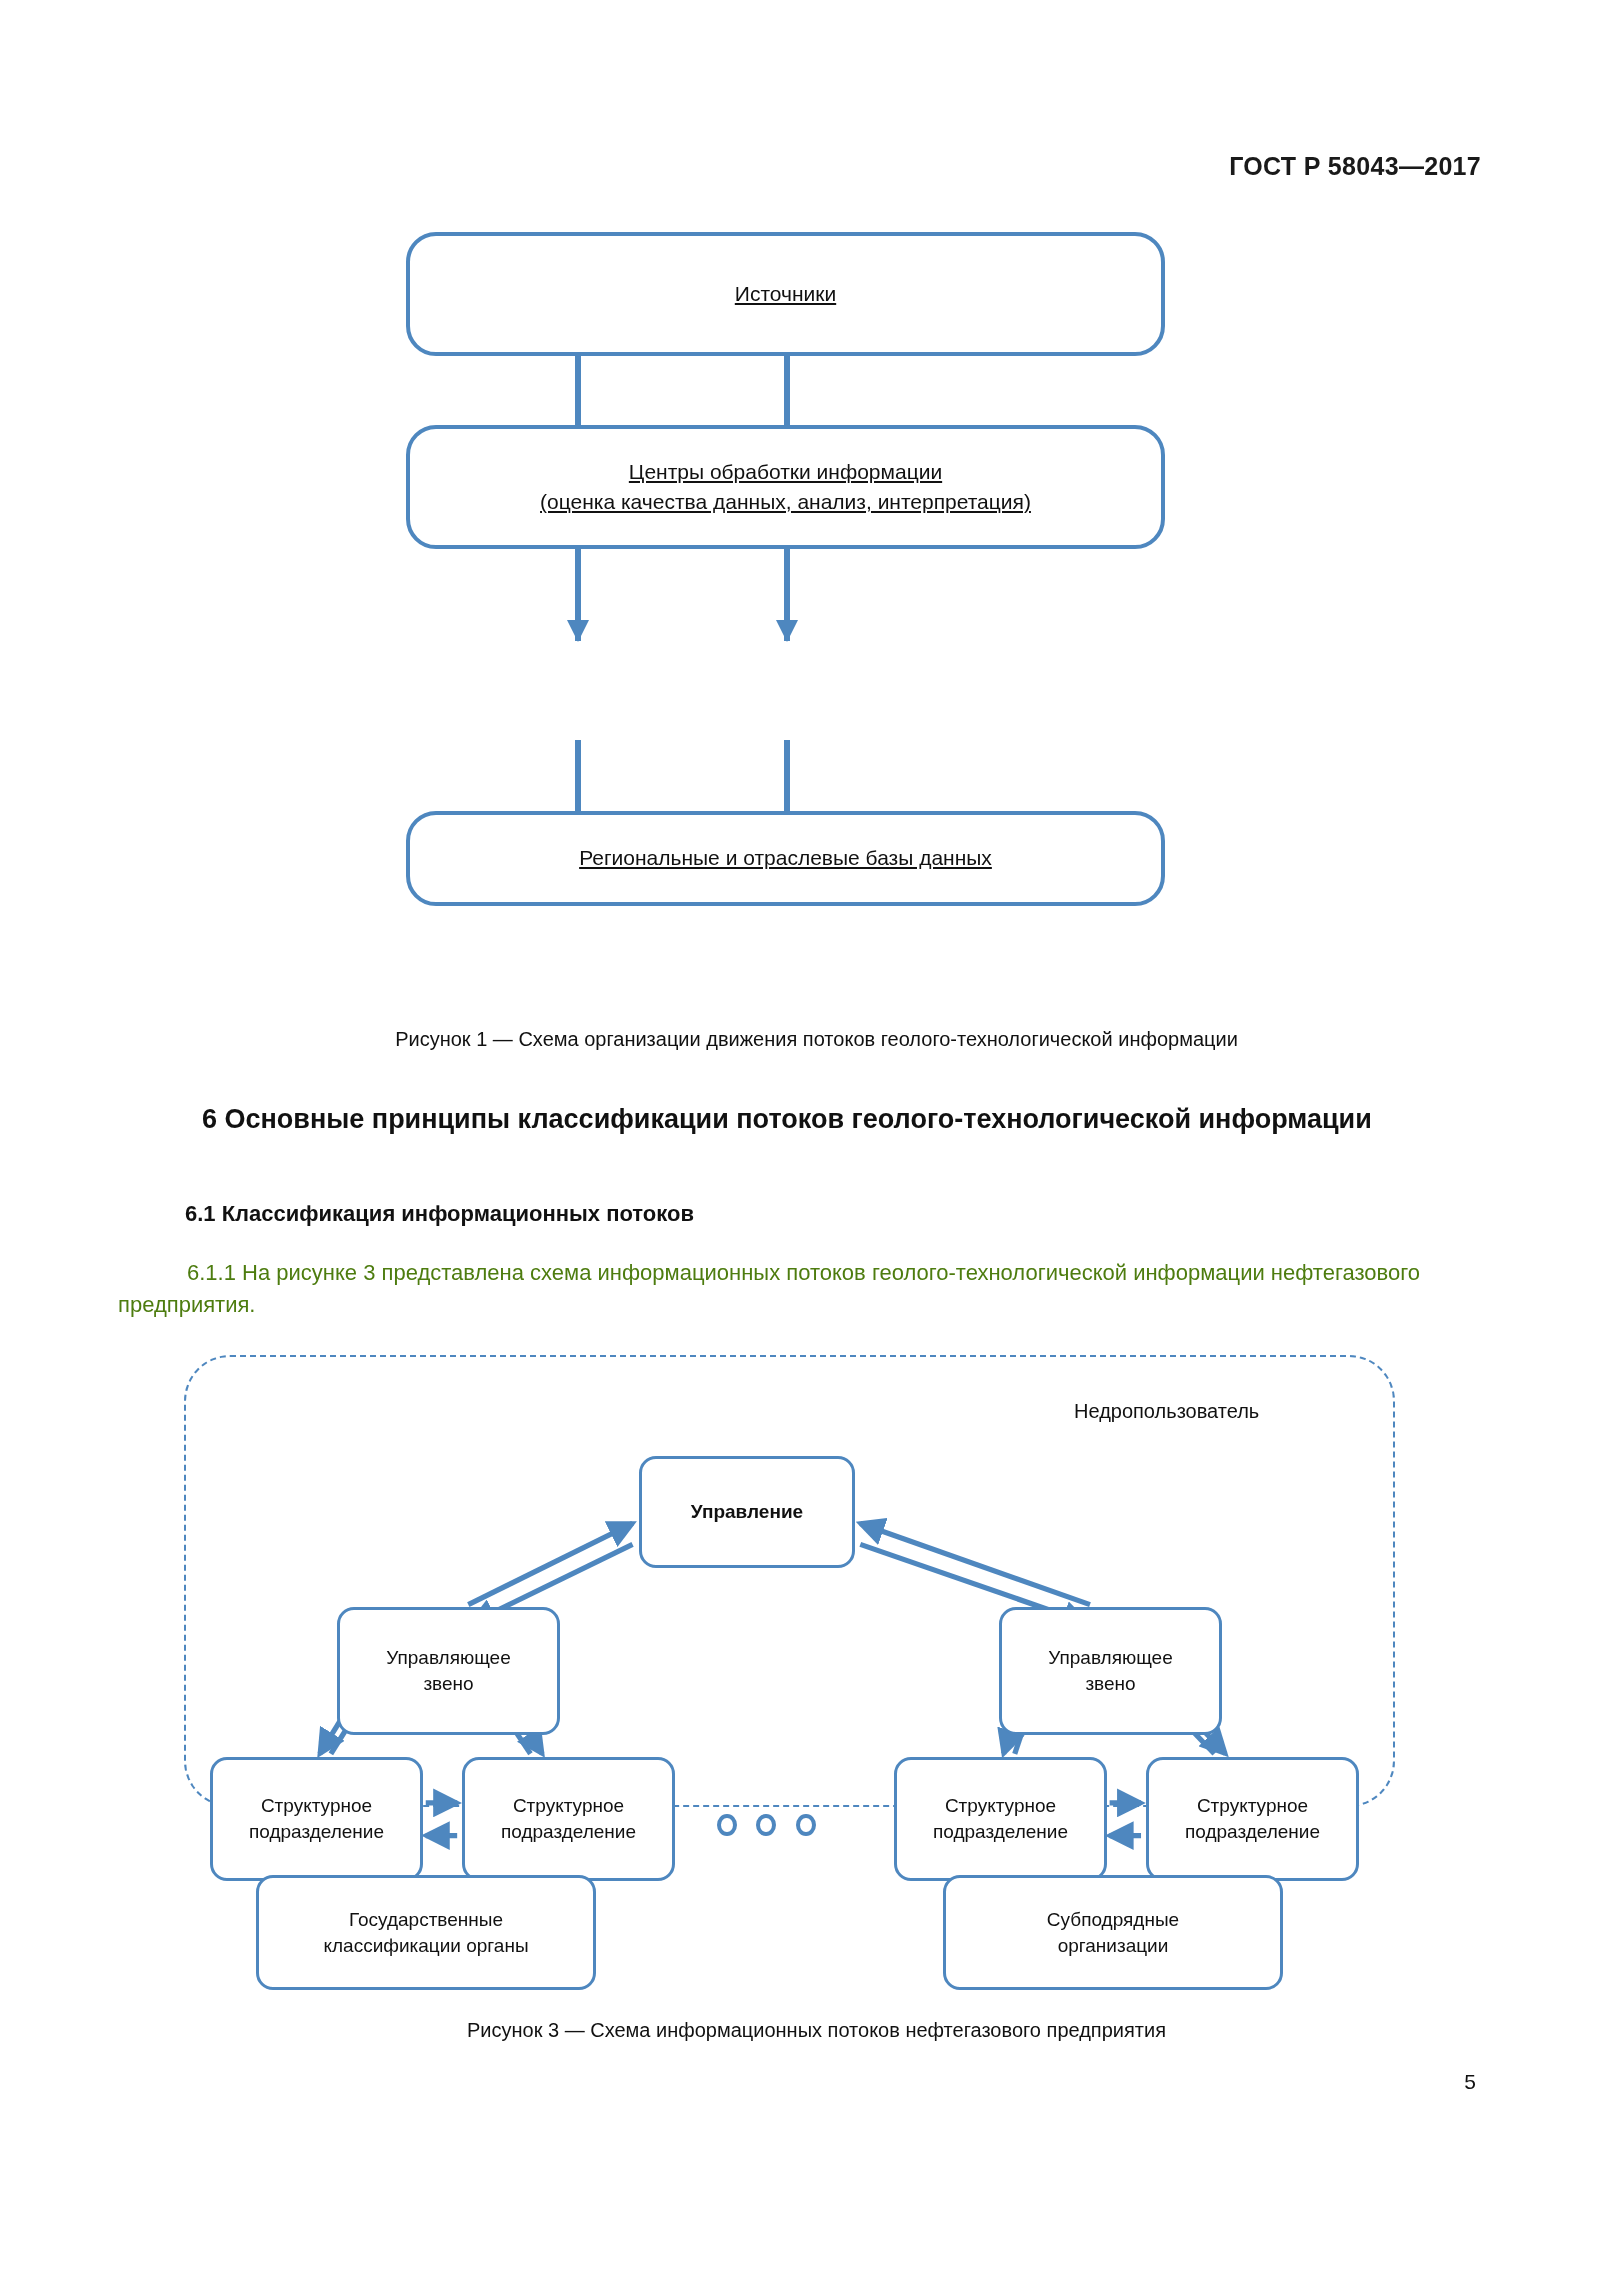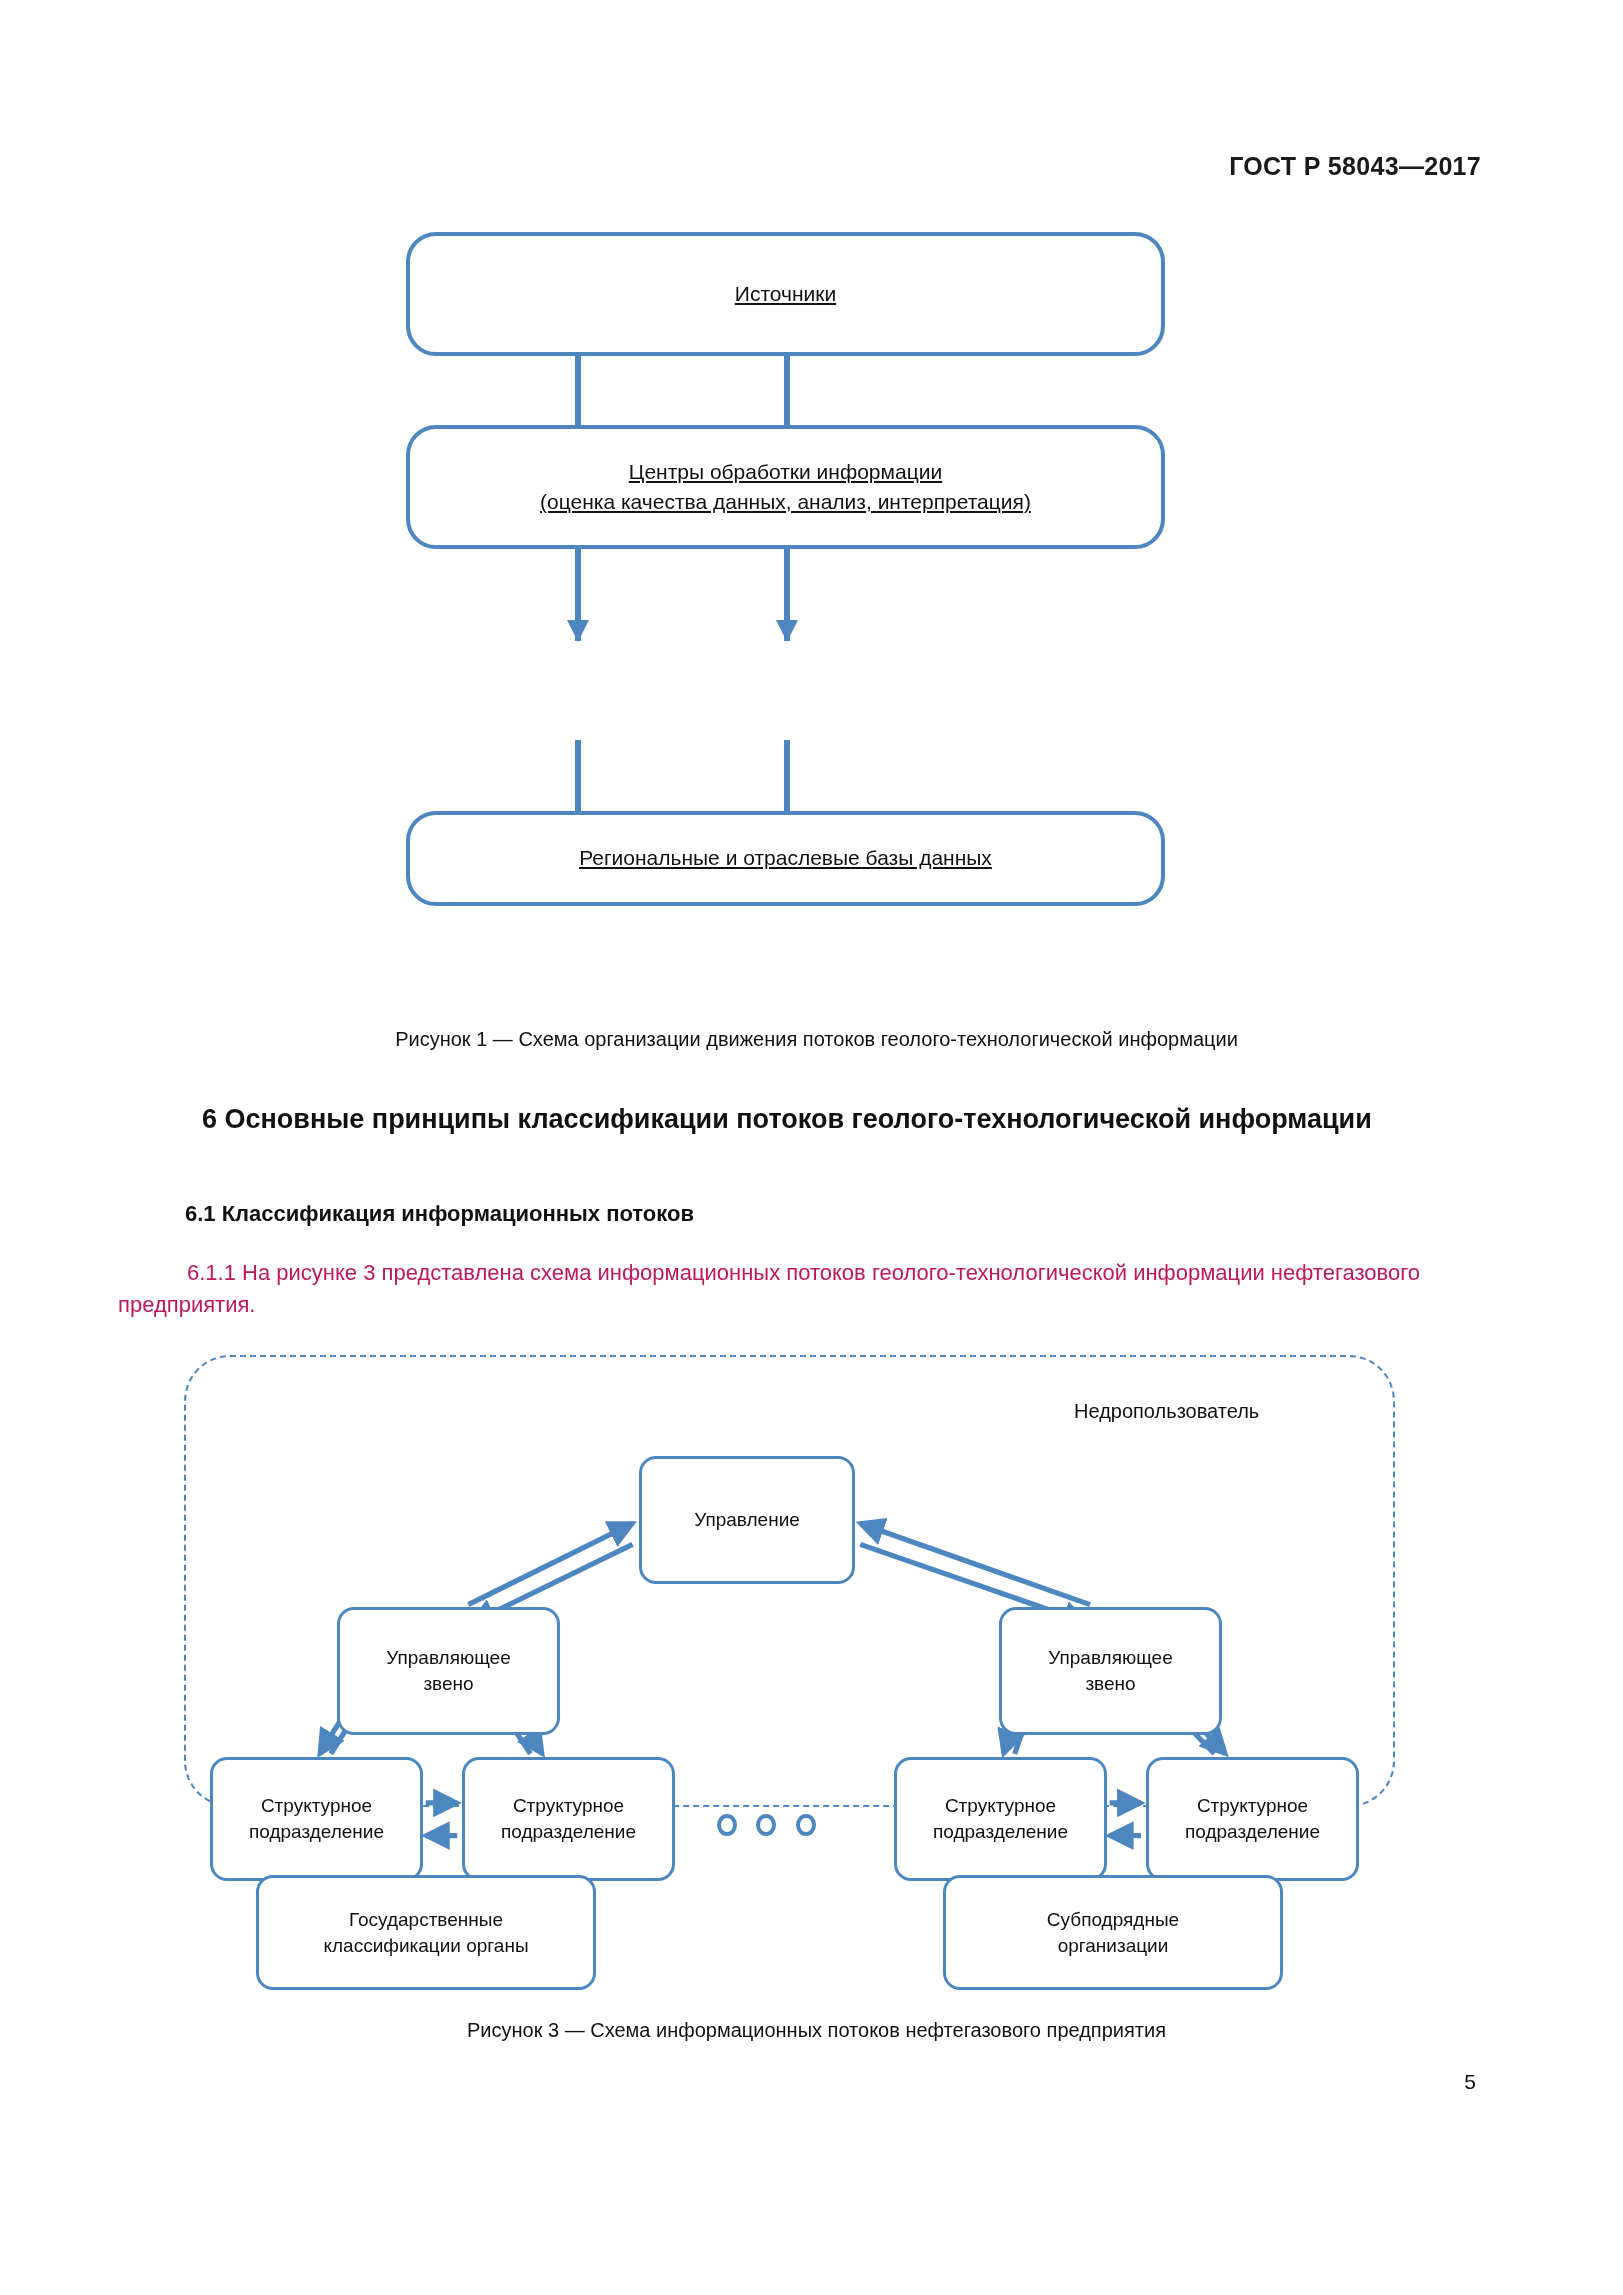--- a/index.html
+++ b/index.html
@@ -110,21 +110,21 @@
     color: #111111;
     white-space: nowrap;
   }
   #para-611 {
     position: absolute;
     left: 118px;
     top: 1257px;
     width: 1329px;
     font-size: 22px;
     line-height: 1.45;
-    color: #be185d;
+    color: #4d7c0f;
   }
   #para-611 .indent { display: inline-block; width: 69px; }
 
   
   #figure3 {
     position: absolute;
     left: 164px;
     top: 1348px;
     width: 1299px;
     height: 648px;
@@ -158,21 +158,21 @@
     background: #ffffff;
     display: flex;
     align-items: center;
     justify-content: center;
     text-align: center;
     font-size: 19px;
     line-height: 1.35;
     color: #111111;
     z-index: 3;
   }
-  #f3-upravlenie     { left: 475px;  top: 108px; width: 216px; height: 128px; }
+  #f3-upravlenie     { left: 475px;  top: 108px; width: 216px; height: 112px; font-weight: bold; }
   #f3-zveno-left     { left: 173px;  top: 259px; width: 223px; height: 128px; }
   #f3-zveno-right    { left: 835px; top: 259px; width: 223px; height: 128px; }
   #f3-sp-0           { left: 46px;   top: 409px; width: 213px; height: 124px; }
   #f3-sp-1           { left: 298px;  top: 409px; width: 213px; height: 124px; }
   #f3-sp-2           { left: 730px; top: 409px; width: 213px; height: 124px; }
   #f3-sp-3           { left: 982px; top: 409px; width: 213px; height: 124px; }
   #f3-gov            { left: 92px;  top: 527px; width: 340px; height: 115px; }
   #f3-sub            { left: 779px; top: 527px; width: 340px; height: 115px; }
 
   #f3-svg {

